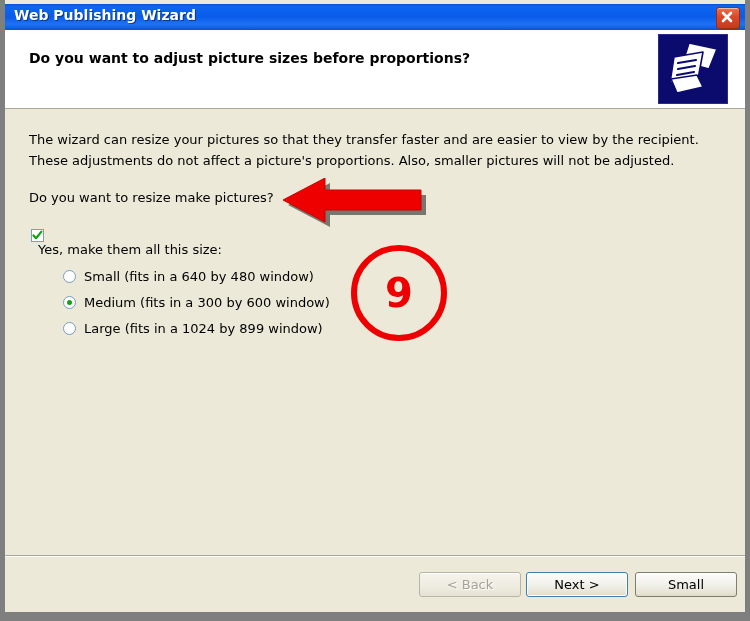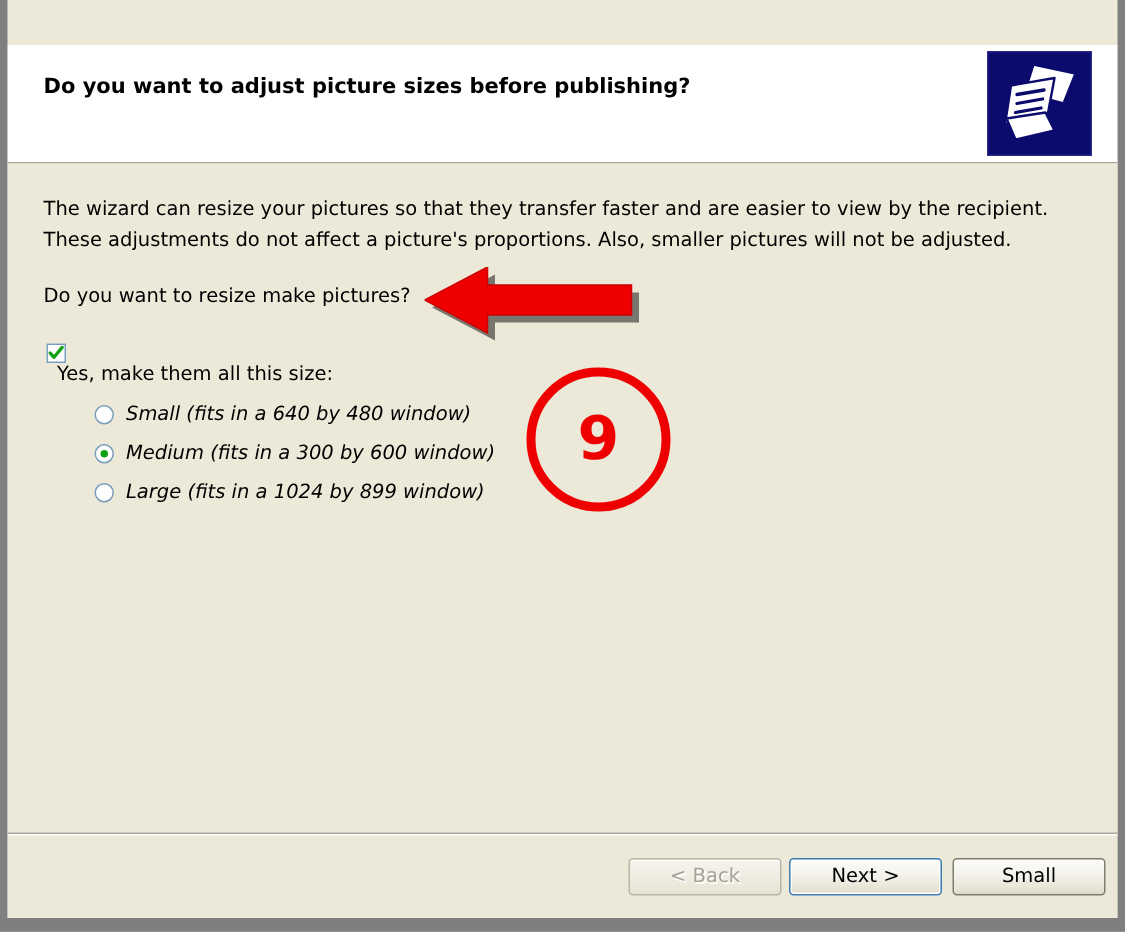--- a/index.html
+++ b/index.html
@@ -169,21 +169,20 @@
     font-size: 13px;
     color: #000000;
     white-space: nowrap;
   }
 
   
   #radio-group {
     position: absolute;
     left: 58px;
     top: 154px;
-    font-style: italic;
   }
   .radio-row {
     display: flex;
     align-items: center;
     height: 26px;
     cursor: pointer;
   }
   .xp-radio {
     width: 13px;
     height: 13px;
@@ -295,23 +294,34 @@
     line-height: 1;
   }
 </style>
 </head>
 <body>
 
 <div id="desktop">
 
   <div id="window">
 
+    <div id="titlebar">
+      <div id="titlebar-text">Web Publishing Wizard</div>
+      <div id="close-button">
+        <svg width="20" height="18" viewBox="0 0 20 18">
+          <g stroke="#ffffff" stroke-width="2.6" stroke-linecap="round">
+            <line x1="6" y1="5" x2="14" y2="13"></line>
+            <line x1="14" y1="5" x2="6" y2="13"></line>
+          </g>
+        </svg>
+      </div>
+    </div>
 
     <div id="header">
-      <div id="header-title">Do you want to adjust picture sizes before publishing?</div>
+      <div id="header-title">Do you want to adjust picture sizes before proportions?</div>
       <div id="header-icon">
         <svg width="68" height="68" viewBox="0 0 68 68">
           <rect x="0" y="0" width="68" height="68" fill="#0b0b6e"></rect>
           <g fill="#ffffff" stroke="#0b0b6e" stroke-width="1.6" stroke-linejoin="round">
 
             <path d="M30 8 L58 14 L50 34 L24 27 Z"></path>
 
             <path d="M15 22 L44 17 L39 44 L11 48 Z"></path>
           </g>
           <g stroke="#0b0b6e" stroke-width="2.2" stroke-linecap="round">

